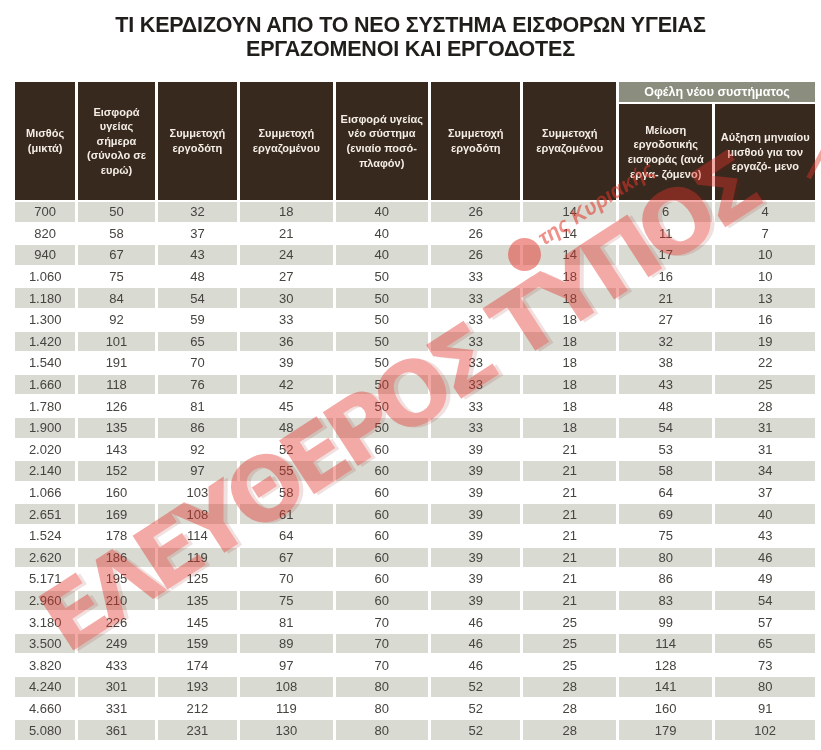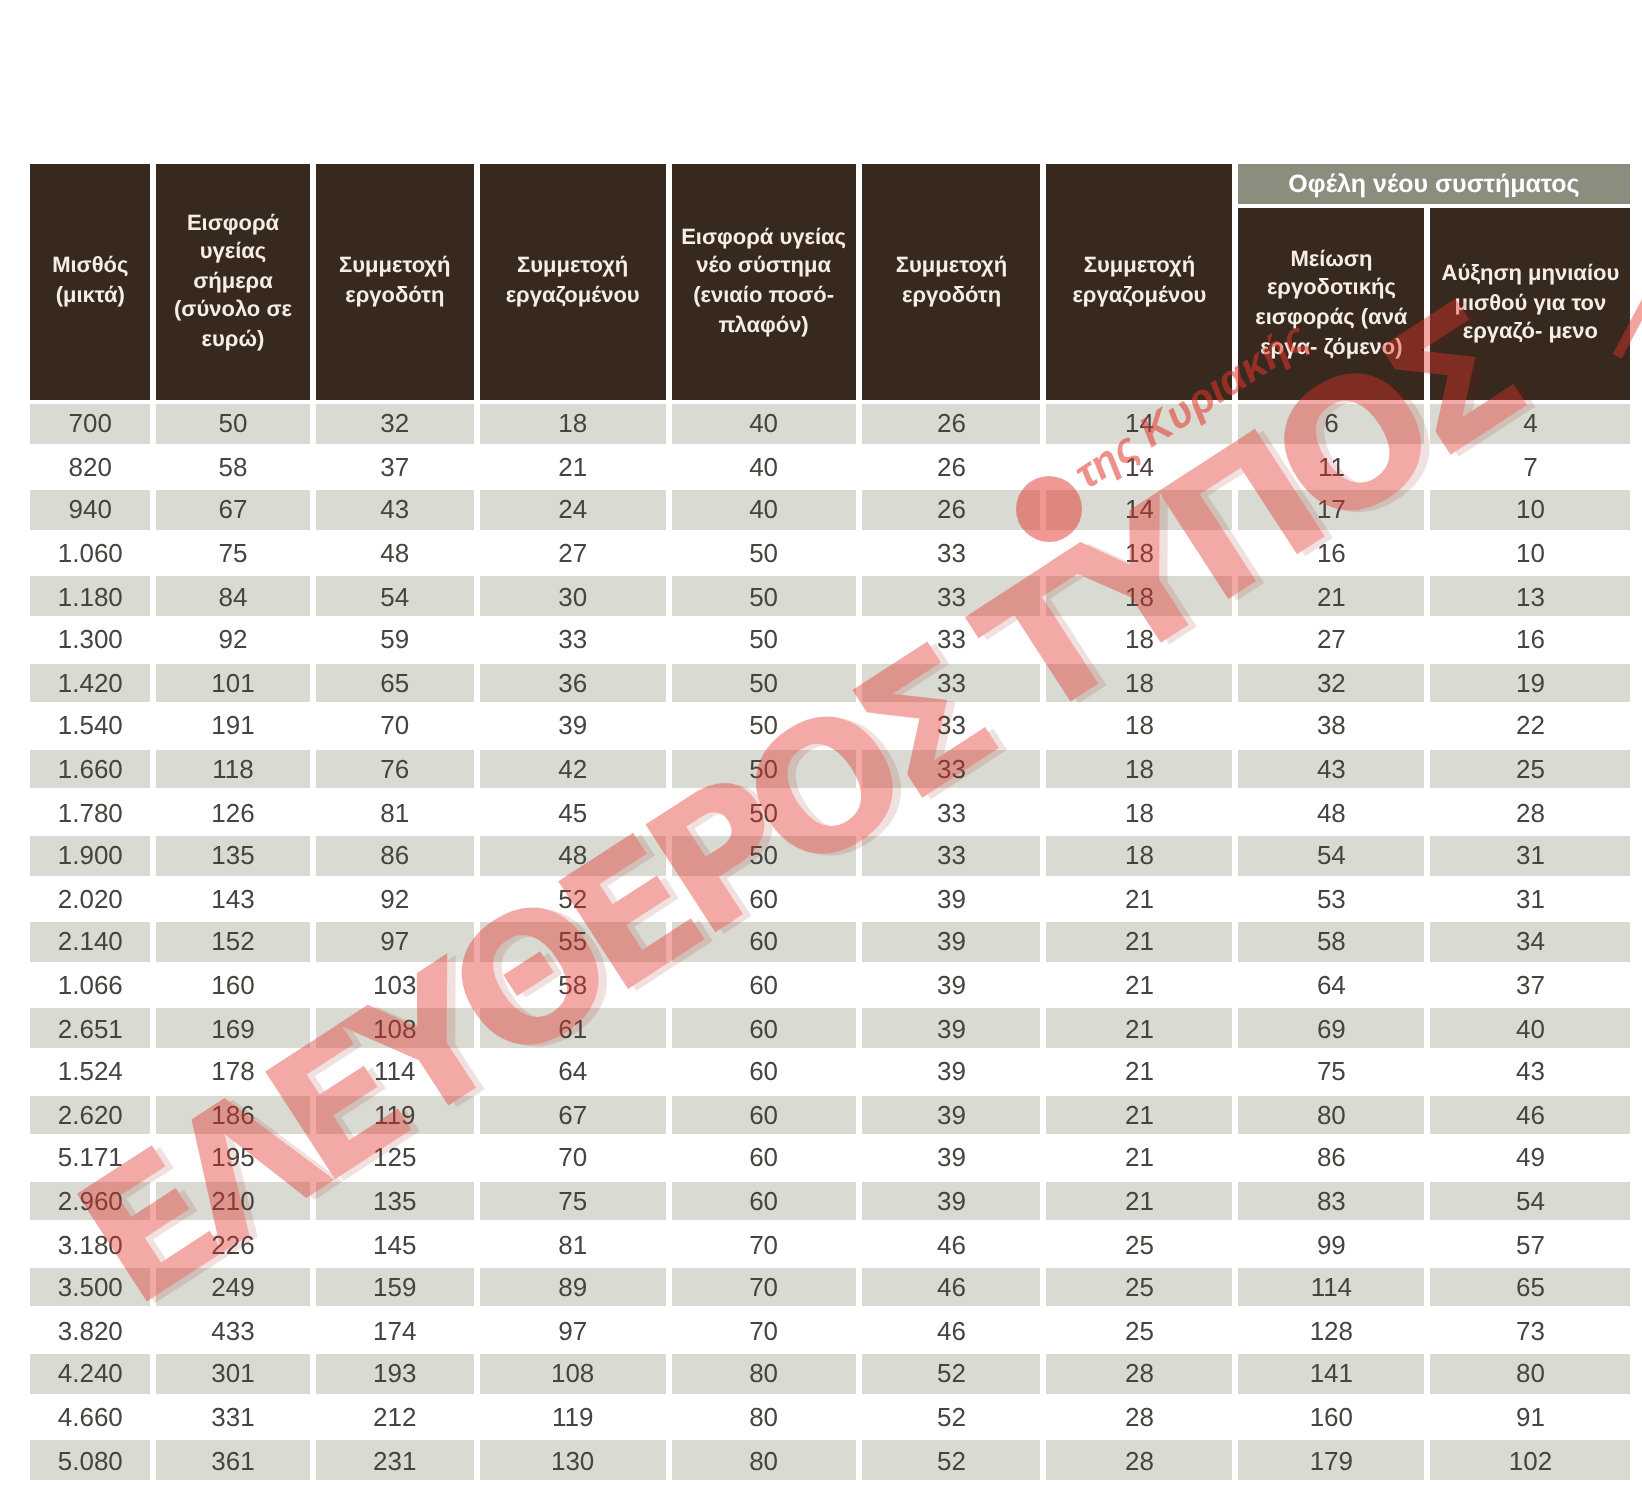--- a/index.html
+++ b/index.html
@@ -101,20 +101,22 @@
     background: var(--watermark-red, #e23429);
     opacity:0.45;
     transform:rotate(-62deg);
     mix-blend-mode:multiply;
   }
 </style>
 </head>
 <body>
 
 <div class="title">
+  <div>ΤΙ ΚΕΡΔΙΖΟΥΝ ΑΠΟ ΤΟ ΝΕΟ ΣΥΣΤΗΜΑ ΕΙΣΦΟΡΩΝ ΥΓΕΙΑΣ</div>
+  <div>ΕΡΓΑΖΟΜΕΝΟΙ ΚΑΙ ΕΡΓΟΔΟΤΕΣ</div>
 </div>
 
 <table class="contrib">
   <colgroup>
     <col style="width:60px">
       <col style="width:76px">
       <col style="width:79px">
     <col style="width:92px">
       <col style="width:92px">
       <col style="width:89px">

